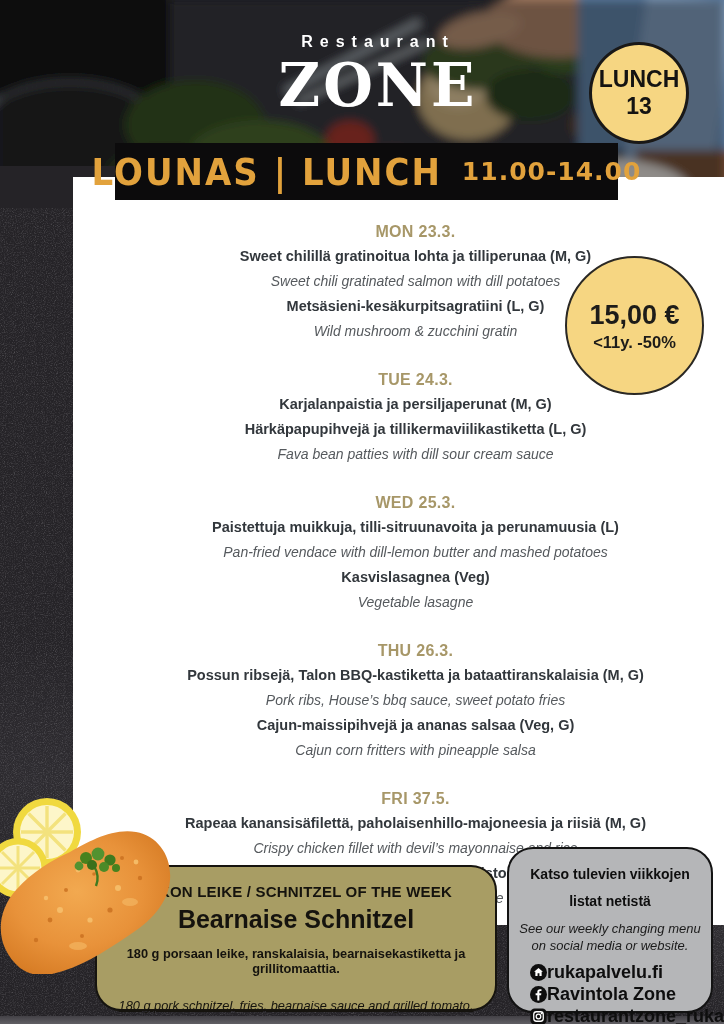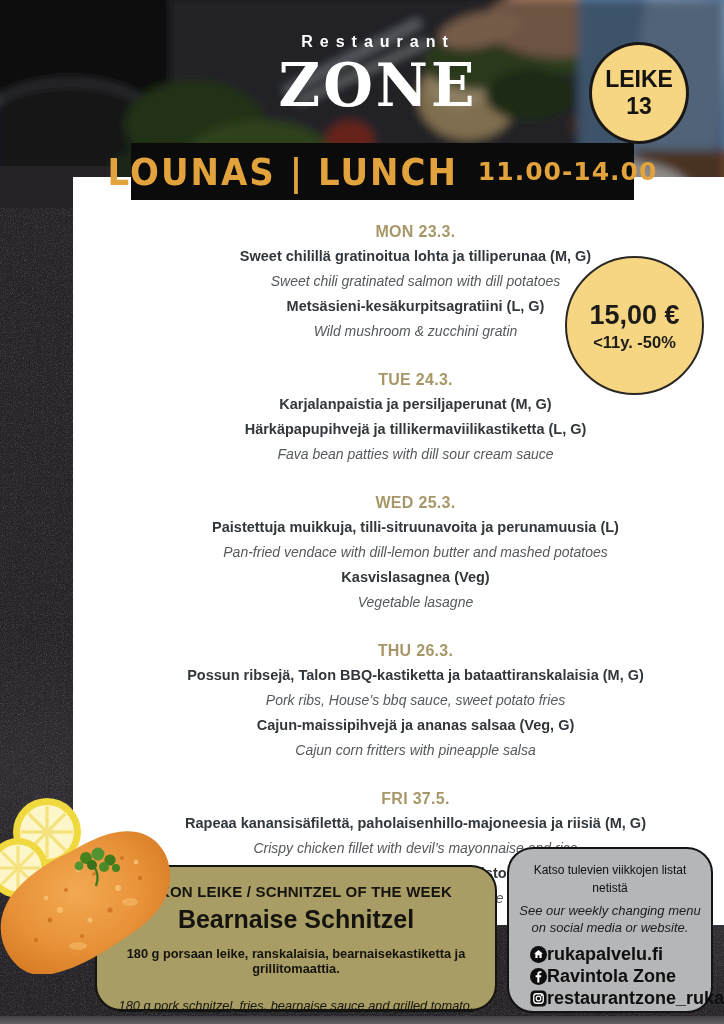--- a/index.html
+++ b/index.html
@@ -16,21 +16,21 @@
   .bottom-strip{position:absolute;left:0;bottom:0;width:724px;height:8px;z-index:1;
     background:linear-gradient(#434146,#615f64);}
   .photo{position:absolute;left:0;top:0;width:724px;height:208px;overflow:hidden;z-index:2;background:#1c1d20;}
   .photo-cut{position:absolute;left:0;top:166px;width:115px;height:42px;background:#252327;z-index:2;}
   .brand{position:absolute;top:33px;left:16px;width:724px;text-align:center;z-index:3;color:#ffffff;}
   .brand-small{font-size:16px;letter-spacing:7px;font-weight:600;}
   .brand-logo{font-family:"DejaVu Serif",serif;font-weight:700;font-size:57px;letter-spacing:3px;
     line-height:62px;margin-top:3px;transform:scaleY(1.04);}
   .card{position:absolute;left:73px;top:177px;width:685px;height:748px;background:#ffffff;z-index:3;
     box-sizing:border-box;padding-top:46px;text-align:center;}
-  .banner{position:absolute;left:131px;top:143px;width:503px;height:57px;background:#0c0b0c;z-index:4;
+  .banner{position:absolute;left:115px;top:143px;width:503px;height:57px;background:#0c0b0c;z-index:4;
     display:flex;align-items:center;justify-content:center;gap:20px;}
   .banner-title{font-family:"DejaVu Sans",sans-serif;font-size:34px;font-weight:800;color:#e2a23c;
     letter-spacing:2px;transform:scaleY(1.1);white-space:nowrap;}
   .banner-time{font-family:"DejaVu Sans",sans-serif;font-size:25px;font-weight:800;color:#e2a23c;
     letter-spacing:1px;white-space:nowrap;}
   .week-badge{position:absolute;left:589px;top:42px;width:94px;height:96px;border-radius:50%;
     background:#f6d682;border:3px solid #191817;z-index:5;display:flex;flex-direction:column;
     align-items:center;justify-content:center;color:#141312;font-weight:700;font-size:23px;line-height:27px;}
   .price-badge{position:absolute;left:565px;top:256px;width:135px;height:135px;border-radius:50%;
     background:#f6d682;border:2px solid #2a2824;z-index:5;display:flex;flex-direction:column;
@@ -44,21 +44,21 @@
   .schnitzel-box{position:absolute;left:95px;top:865px;width:402px;height:146px;background:#a89d64;
     border:2px solid #16140f;border-radius:26px;z-index:5;box-sizing:border-box;text-align:center;
     padding:16px 8px 0;color:#15130e;}
   .sb-title{font-size:15px;font-weight:800;letter-spacing:.2px;}
   .sb-name{font-size:25px;font-weight:800;margin-top:5px;}
   .sb-fi{font-size:12.8px;font-weight:700;margin-top:12px;}
   .sb-en{font-size:12.8px;font-style:italic;margin-top:22px;font-weight:500;text-decoration:underline;}
   .info-box{position:absolute;left:507px;top:847px;width:206px;height:166px;background:#b5b6b8;
     border:2px solid #131313;border-radius:26px;z-index:5;box-sizing:border-box;
     padding:12px 8px 0;color:#0e0e0e;text-align:center;}
-  .ib-title{font-size:12px;font-weight:400;line-height:18px;}
+  .ib-title{font-size:14px;font-weight:700;line-height:27px;}
   .ib-sub{font-size:13px;font-style:italic;line-height:17px;margin-top:5px;color:#1b1b1b;}
   .ib-links{margin-top:7px;text-align:left;padding-left:13px;}
   .link-row{display:flex;align-items:center;gap:0;height:22px;font-size:18px;font-weight:600;color:#0e0e0e;}
   .link-row .ico{width:17px;height:17px;flex:0 0 17px;display:inline-flex;}
   .schnitzel-art{position:absolute;left:-10px;top:770px;width:212px;height:204px;z-index:6;pointer-events:none;}
 </style>
 </head>
 <body>
 
 <div class="poster">
@@ -108,21 +108,21 @@
     </svg>
   </div>
   <div class="photo-cut"></div>
 
   <div class="brand">
     <div class="brand-small">Restaurant</div>
     <div class="brand-logo">ZONE</div>
   </div>
 
   <div class="week-badge">
-    <span>LEIKE</span>
+    <span>LUNCH</span>
     <span>13</span>
   </div>
 
   <div class="card">
     <section class="day">
       <h3 class="day-title">MON 23.3.</h3>
       <p class="fi">Sweet chilillä gratinoitua lohta ja tilliperunaa (M, G)</p>
       <p class="en">Sweet chili gratinated salmon with dill potatoes</p>
       <p class="fi">Metsäsieni-kesäkurpitsagratiini (L, G)</p>
       <p class="en">Wild mushroom &amp; zucchini gratin</p>

